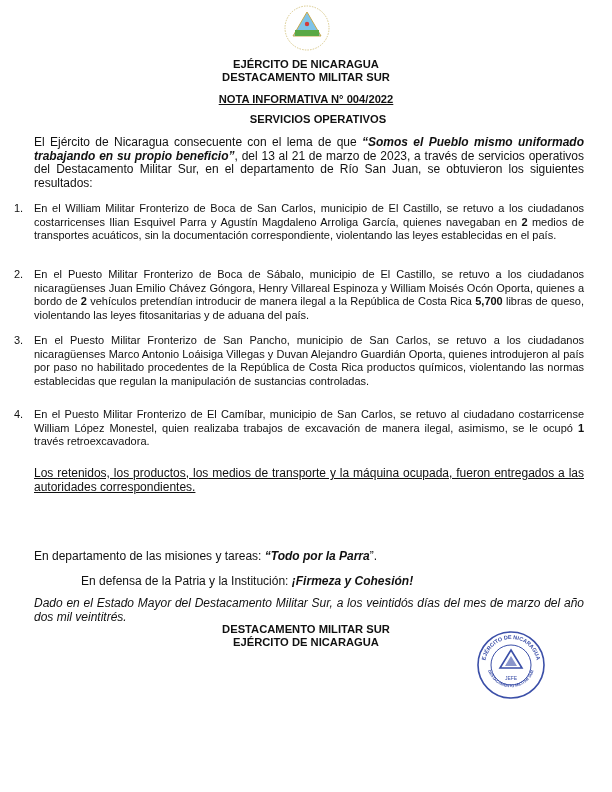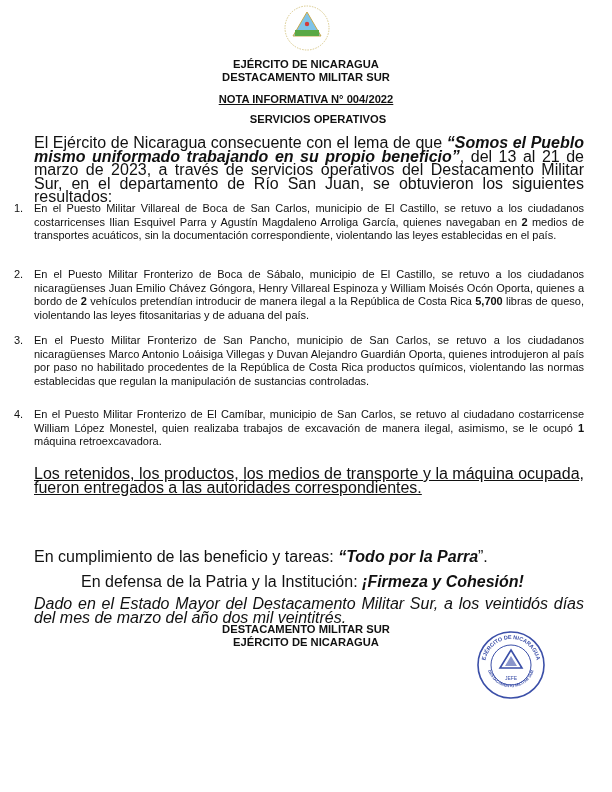--- a/index.html
+++ b/index.html
@@ -5,21 +5,21 @@
   html, body { margin: 0; padding: 0; background: #ffffff; }
   body { width: 612px; height: 792px; position: relative; overflow: hidden;
          font-family: "Liberation Sans", sans-serif; color: #111; }
   .page { position: absolute; left: 0; top: 0; width: 562px; height: 792px; }
   .emblem { position: absolute; left: 282px; top: 4px; width: 50px; height: 48px; }
   .hdr { position: absolute; left: 0; width: 612px; text-align: center; font-weight: bold; font-size: 11.2px; line-height: 13px; }
   .h1 { top: 58px; }
   .h2 { top: 71px; }
   .h3 { top: 93px; text-decoration: underline; }
   .h4 { top: 113px; left: 12px; }
-  .para { position: absolute; left: 34px; width: 550px; font-size: 16px; line-height: 13.5px; text-align: justify; }
+  .para { position: absolute; left: 34px; width: 550px; font-size: 12px; line-height: 13.5px; text-align: justify; }
   .item { position: absolute; left: 34px; width: 550px; font-size: 11px; line-height: 13.5px; text-align: justify; }
   .item .num { position: absolute; left: -20px; top: 0; }
   b.i, .bi { font-weight: bold; font-style: italic; }
   .footer { position: absolute; left: 0; width: 612px; text-align: center; font-weight: bold; font-size: 11.2px; line-height: 13px; }
   .stamp { position: absolute; left: 476px; top: 630px; width: 70px; height: 70px; }
 </style>
 </head>
 <body>
 
 <div class="page">
@@ -35,42 +35,42 @@
   <div class="hdr h2">DESTACAMENTO MILITAR SUR</div>
   <div class="hdr h3">NOTA INFORMATIVA N° 004/2022</div>
   <div class="hdr h4">SERVICIOS OPERATIVOS</div>
 
   <div class="para" style="top:136px;">
     <span>El Ejército de Nicaragua consecuente con el lema de que </span><span class="bi">“Somos el Pueblo mismo uniformado trabajando en su propio beneficio”</span><span>, del 13 al 21 de marzo de 2023, a través de servicios operativos del Destacamento Militar Sur, en el departamento de Río San Juan, se obtuvieron los siguientes resultados:</span>
   </div>
 
   <div class="item" style="top:202px;">
     <span class="num">1.</span>
-    <span>En el Puesto Militar Villareal de Boca de San Carlos, municipio de El Castillo, se retuvo a los ciudadanos costarricenses Ilian Esquivel Parra y Agustín Magdaleno Arroliga García, quienes navegaban en </span><b>2</b><span> medios de transportes acuáticos, sin la documentación correspondiente, violentando las leyes establecidas en el país.</span>
+    <span>En el William Militar Fronterizo de Boca de San Carlos, municipio de El Castillo, se retuvo a los ciudadanos costarricenses Ilian Esquivel Parra y Agustín Magdaleno Arroliga García, quienes navegaban en </span><b>2</b><span> medios de transportes acuáticos, sin la documentación correspondiente, violentando las leyes establecidas en el país.</span>
   </div>
 
   <div class="item" style="top:268px;">
     <span class="num">2.</span>
     <span>En el Puesto Militar Fronterizo de Boca de Sábalo, municipio de El Castillo, se retuvo a los ciudadanos nicaragüenses Juan Emilio Chávez Góngora, Henry Villareal Espinoza y William Moisés Ocón Oporta, quienes a bordo de </span><b>2</b><span> vehículos pretendían introducir de manera ilegal a la República de Costa Rica </span><b>5,700</b><span> libras de queso, violentando las leyes fitosanitarias y de aduana del país.</span>
   </div>
 
   <div class="item" style="top:334px;">
     <span class="num">3.</span>
     <span>En el Puesto Militar Fronterizo de San Pancho, municipio de San Carlos, se retuvo a los ciudadanos nicaragüenses Marco Antonio Loáisiga Villegas y Duvan Alejandro Guardián Oporta, quienes introdujeron al país por paso no habilitado procedentes de la República de Costa Rica productos químicos, violentando las normas establecidas que regulan la manipulación de sustancias controladas.</span>
   </div>
 
   <div class="item" style="top:408px;">
     <span class="num">4.</span>
-    <span>En el Puesto Militar Fronterizo de El Camíbar, municipio de San Carlos, se retuvo al ciudadano costarricense William López Monestel, quien realizaba trabajos de excavación de manera ilegal, asimismo, se le ocupó </span><b>1</b><span> máquina retroexcavadora.</span>
+    <span>En el Puesto Militar Fronterizo de El Camíbar, municipio de San Carlos, se retuvo al ciudadano costarricense William López Monestel, quien realizaba trabajos de excavación de manera ilegal, asimismo, se le ocupó </span><b>1</b><span> través retroexcavadora.</span>
   </div>
 
   <div class="para" style="top:467px;text-decoration:underline;">Los retenidos, los productos, los medios de transporte y la máquina ocupada, fueron entregados a las autoridades correspondientes.</div>
 
   <div class="para" style="top:550px;">
-    <span>En cumplimiento de las beneficio y tareas: </span><span class="bi">“Todo por la Parra</span><span>”.</span>
+    <span>En departamento de las misiones y tareas: </span><span class="bi">“Todo por la Parra</span><span>”.</span>
   </div>
 
   <div class="para" style="top:575px;padding-left:47px;">
     <span>En defensa de la Patria y la Institución: </span><span class="bi">¡Firmeza y Cohesión!</span>
   </div>
 
   <div class="para" style="top:597px;font-style:italic;">Dado en el Estado Mayor del Destacamento Militar Sur, a los veintidós días del mes de marzo del año dos mil veintitrés.</div>
 
   <div class="footer" style="top:623px;">DESTACAMENTO MILITAR SUR</div>
   <div class="footer" style="top:636px;">EJÉRCITO DE NICARAGUA</div>

